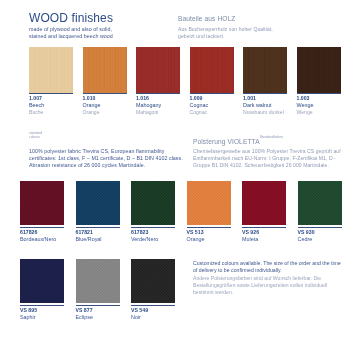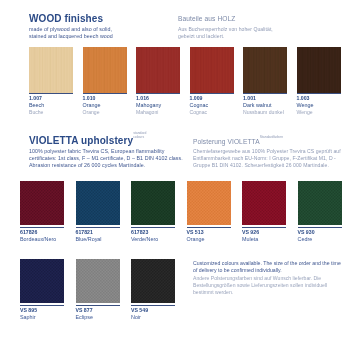--- a/index.html
+++ b/index.html
@@ -19,22 +19,22 @@
     position: absolute;
     left: 0; top: 0;
     width: 350px;
     height: 350px;
     background: #fff;
     box-sizing: border-box;
   }
 
   
   .sect-title-en {
-    font-size: 10px;
-    font-weight: bold;
+    font-size: 12px;
+    font-weight: normal;
     color: #2b4a86;
     letter-spacing: .1px;
     line-height: 9px;
   }
   .sect-title-de {
     font-size: 6.6px;
     font-weight: normal;
     color: #7d8aa8;
     line-height: 9px;
     letter-spacing: .1px;
@@ -478,21 +478,21 @@
       </div>
       <div class="lab" style="left: 267.5px;">
         <div class="lab-rule"></div>
         <span class="code">1.003</span>
         <span class="name-en">Wenge</span>
         <span class="name-de">Wenge</span>
       </div>
     </div>
 
   <div class="vio-head">
-    <span class="sect-title-en">VIOLETTA upholstery</span><span class="sup"><span>standard</span><span>colours</span></span>
+    <span class="sup"><span>standard</span><span>colours</span></span>
   </div>
 
   <div class="vio-head-de">
     <span class="sect-title-de">Polsterung VIOLETTA</span><span class="sup">Standardfarben</span>
   </div>
 
   <div class="vio-body body-en">100% polyester fabric Trevira CS, European flammability certificates: 1st class, F – M1 certificate, D – B1 DIN 4102 class. Abrasion resistance of 26 000 cycles Martindale.</div>
   <div class="vio-body-de body-de">Chemiefasergewebe aus 100% Polyester Trevira CS geprüft auf Entflammbarkeit nach EU-Norm: I Gruppe, F-Zertifikat M1, D - Gruppe B1 DIN 4102. Scheuerfestigkeit 26 000 Martindale.</div>
 
   <div class="fab-row fab-row-1" id="fab-row-1">

